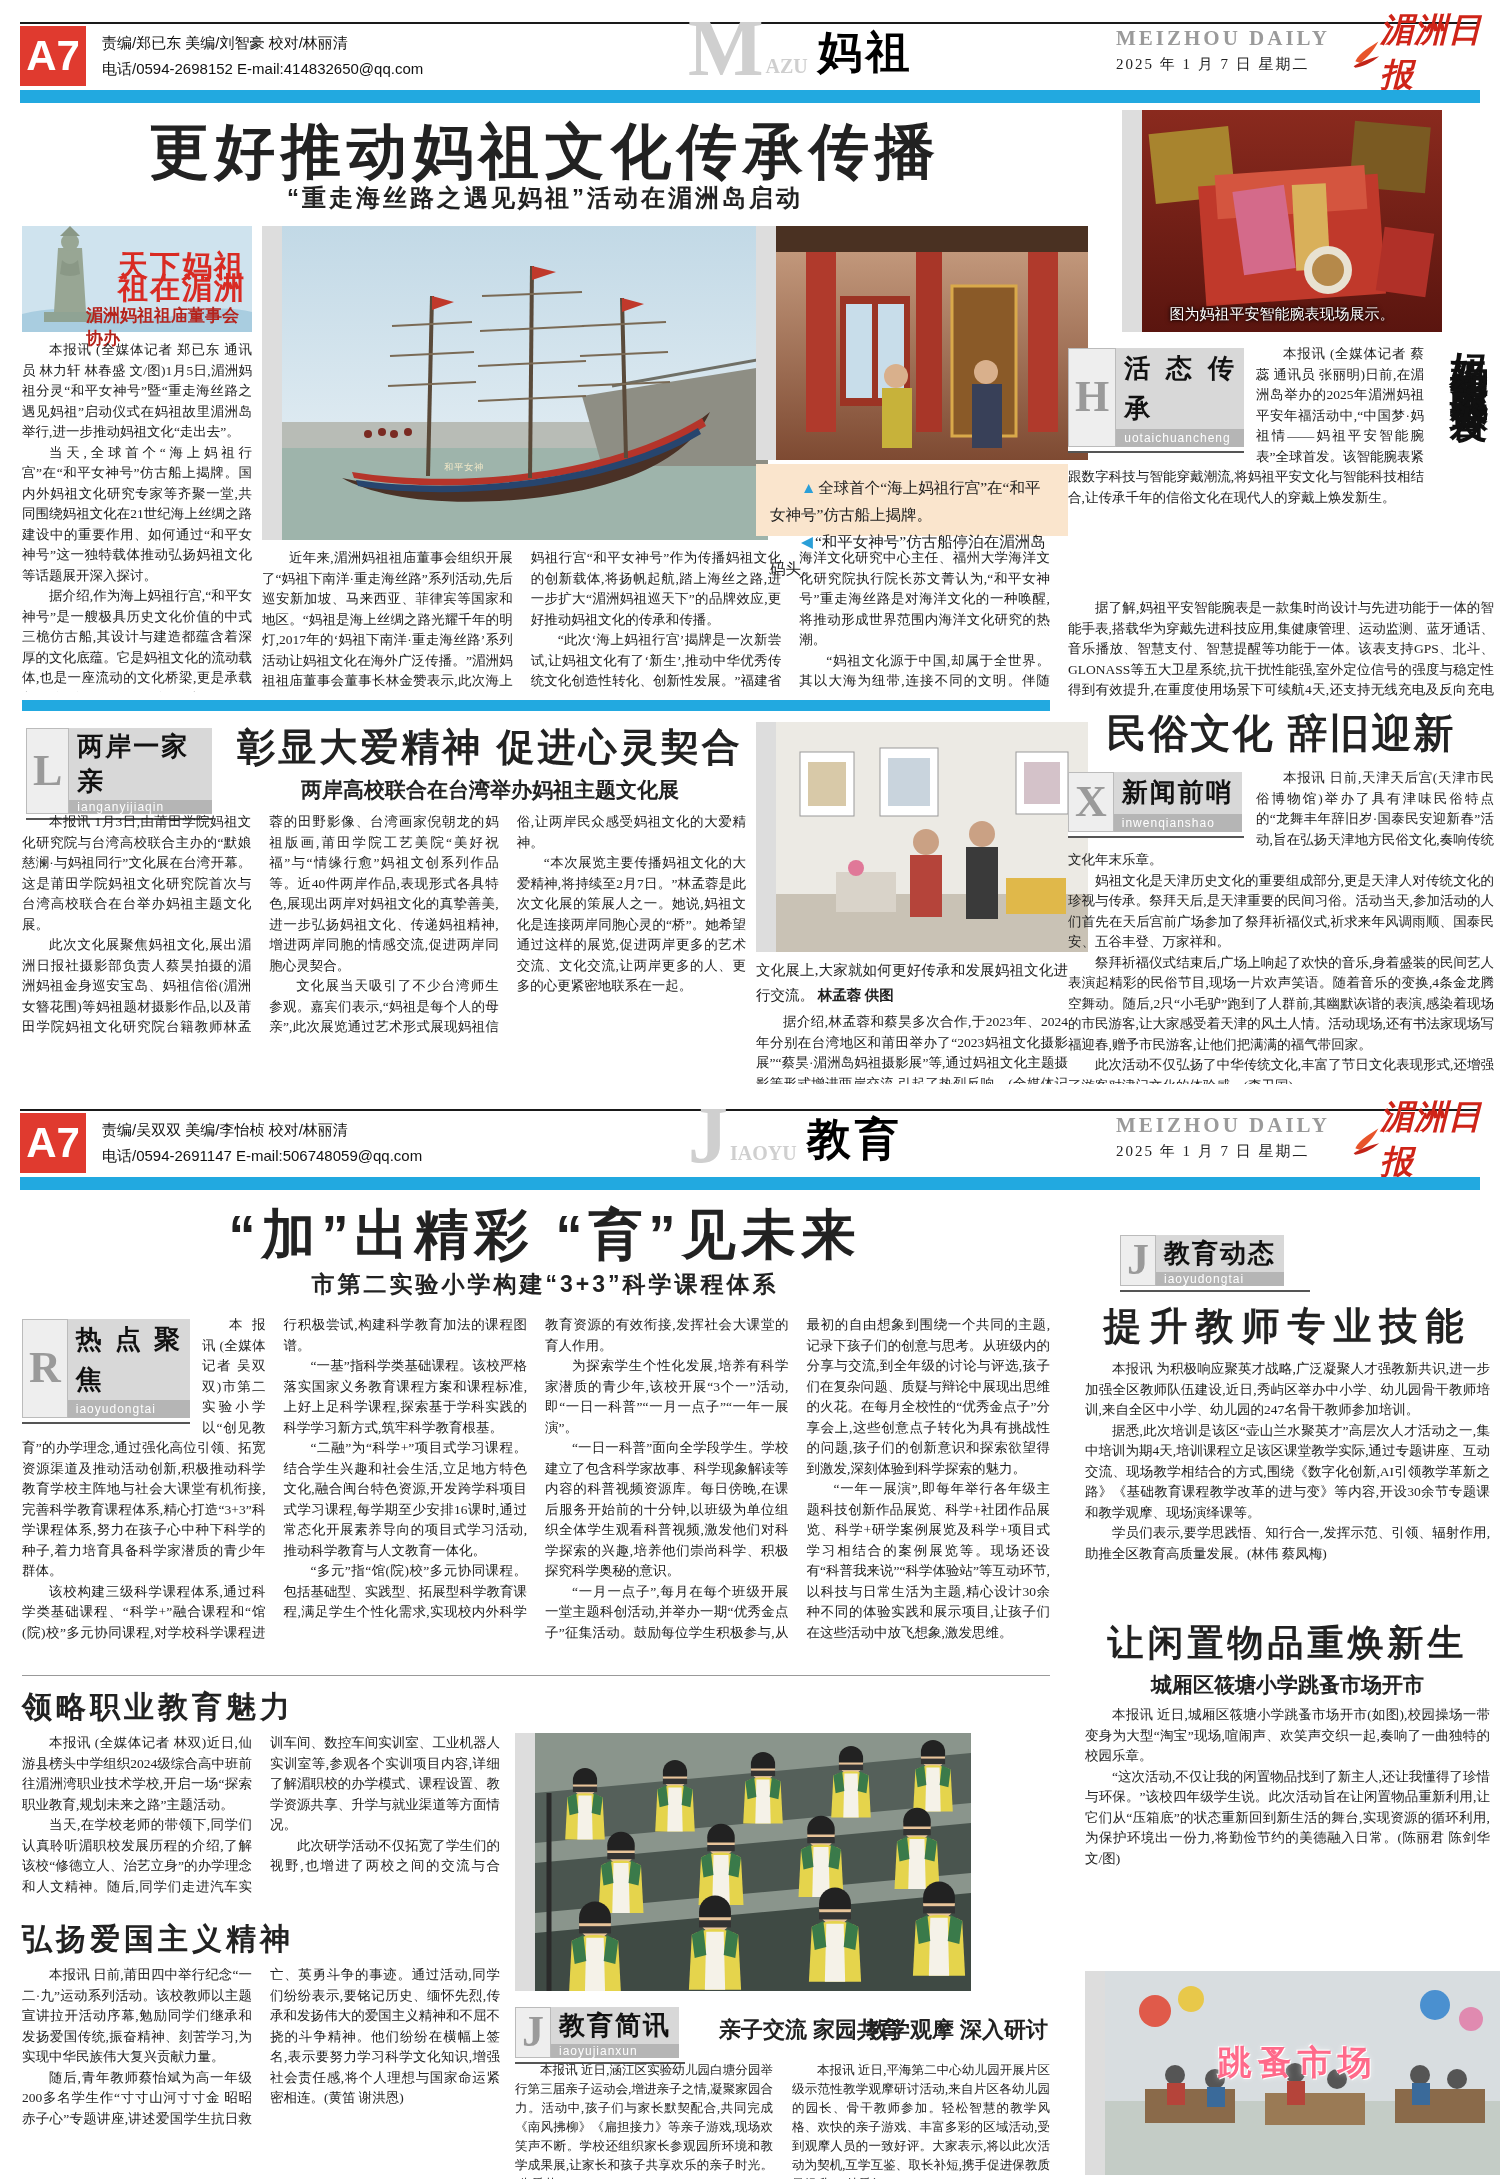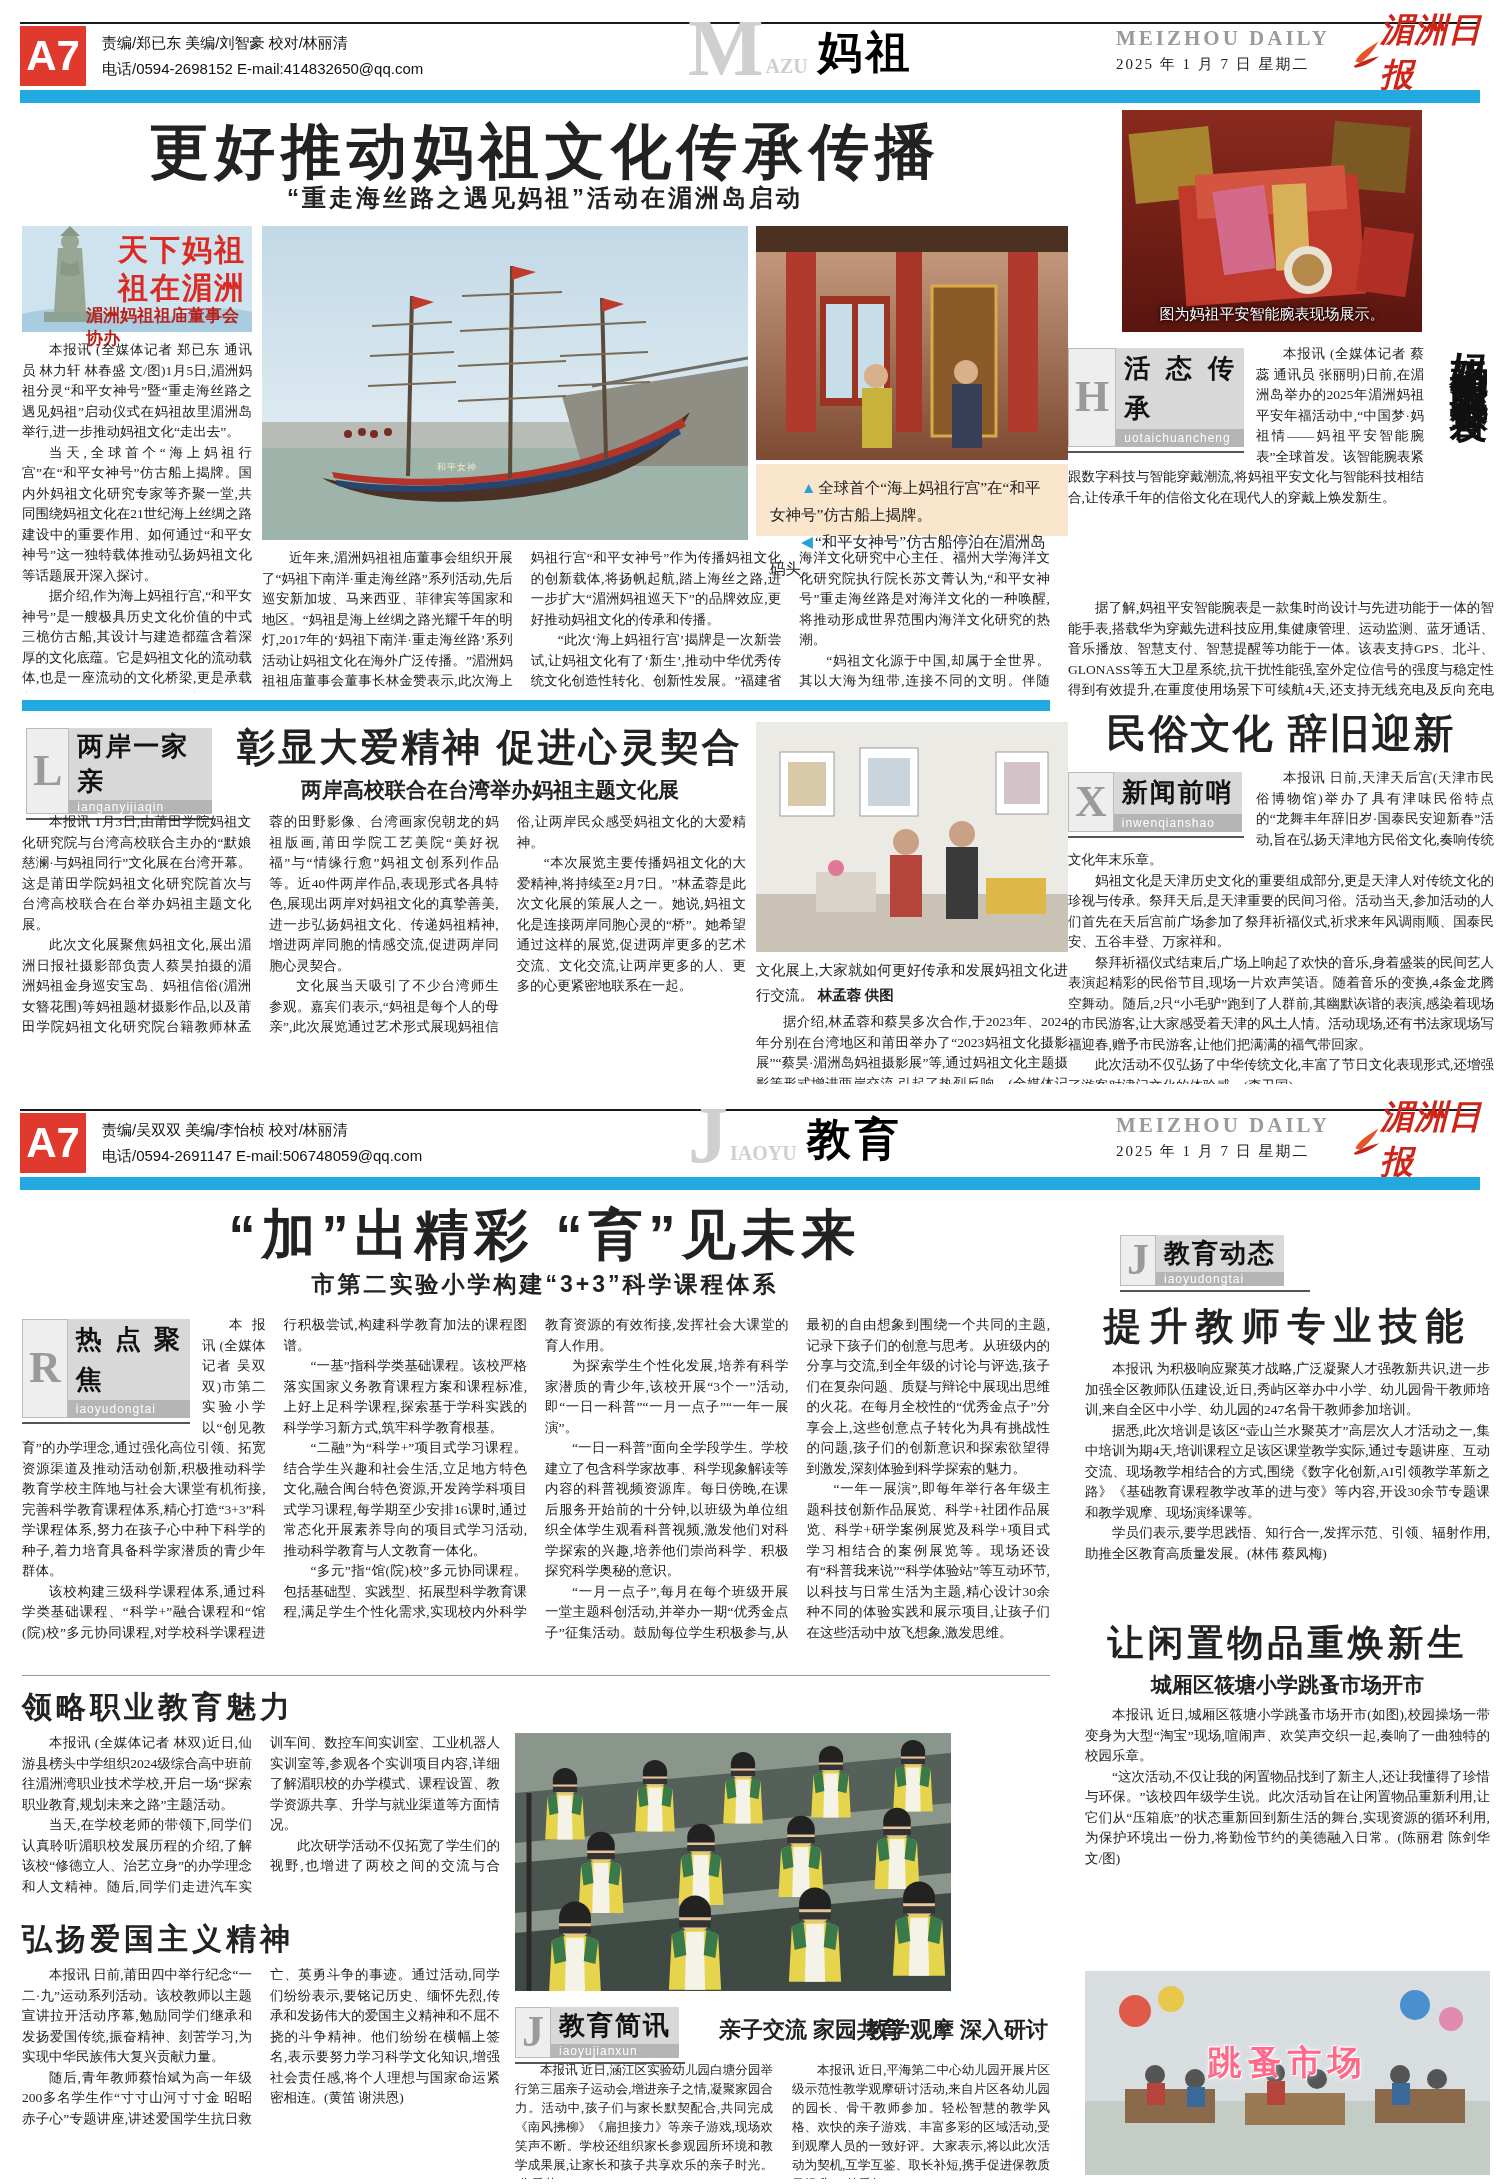--- a/index.html
+++ b/index.html
@@ -38,29 +38,29 @@
               background:#eee;border:1px solid #bbb;padding:0 6px;line-height:1.1;display:flex;align-items:center;}
   .lbl-right{display:flex;flex-direction:column;justify-content:center;}
   .lbl-title{font-family:"Liberation Sans","DejaVu Sans",sans-serif;font-weight:900;font-size:26px;
              color:#111;background:#d8d8d8;padding:1px 8px;letter-spacing:2px;}
   .lbl-pinyin{font-size:12px;color:#fff;background:#b5b5b5;padding:0 8px;letter-spacing:1px;
               font-family:"Liberation Sans",sans-serif;}
   .lbl-float{float:left;margin:4px 12px 6px 0;}
   .cream{background:#fae5cd;padding:10px 14px;font-size:15.5px;line-height:1.75;color:#222;}
   .cream p{margin:0;text-indent:2em;}
   .tri{color:#2a9fd8;margin-right:2px;}
-  .ph{overflow:hidden;background:#ddd;}
+  .ph{overflow:hidden;background:#ddd;padding-left:20px;}
   .ph svg{display:block;width:100%;height:100%;}
   .ph-cap{position:absolute;left:0;right:0;bottom:8px;text-align:center;color:#fff;font-size:15px;
           text-shadow:0 0 3px #000,0 0 5px #000;}
   .hull-text{position:absolute;left:36%;bottom:21%;color:#f2e8c8;font-size:9px;letter-spacing:1px;}
   .vert{writing-mode:vertical-rl;text-orientation:upright;font-family:"Liberation Sans","DejaVu Sans",sans-serif;
         font-weight:900;font-size:38px;letter-spacing:5px;color:#111;text-align:center;}
   .promo{background:linear-gradient(180deg,#d9ecf5 0%,#bcd9e8 60%,#9cc3d8 100%);position:relative;}
-  .promo-l1{position:absolute;left:96px;top:4px;font-family:Liberation Serif, serif;
+  .promo-l1{position:absolute;left:96px;top:20px;font-family:Liberation Serif, serif;
             font-weight:900;color:#d92b23;font-size:30px;letter-spacing:2px;}
   .promo-l2{position:absolute;left:96px;top:42px;font-family:"Liberation Sans",sans-serif;
             font-weight:900;color:#d92b23;font-size:30px;letter-spacing:2px;}
   .promo-l3{position:absolute;left:64px;top:78px;color:#b5231c;font-size:17px;font-weight:700;}
   .cap-kai{font-size:14.5px;line-height:1.7;color:#222;text-align:justify;}
   .credit{font-weight:700;}
   .cream-v{background:#fae5cd;padding:14px 10px;font-size:13px;line-height:1.9;color:#222;text-align:justify;}
   .cream-v p{margin:0;}
   .flea-txt{position:absolute;left:0;right:0;top:34%;text-align:center;font-family:"Liberation Sans",sans-serif;
             font-weight:900;font-size:34px;letter-spacing:6px;color:#ff6a8a;

